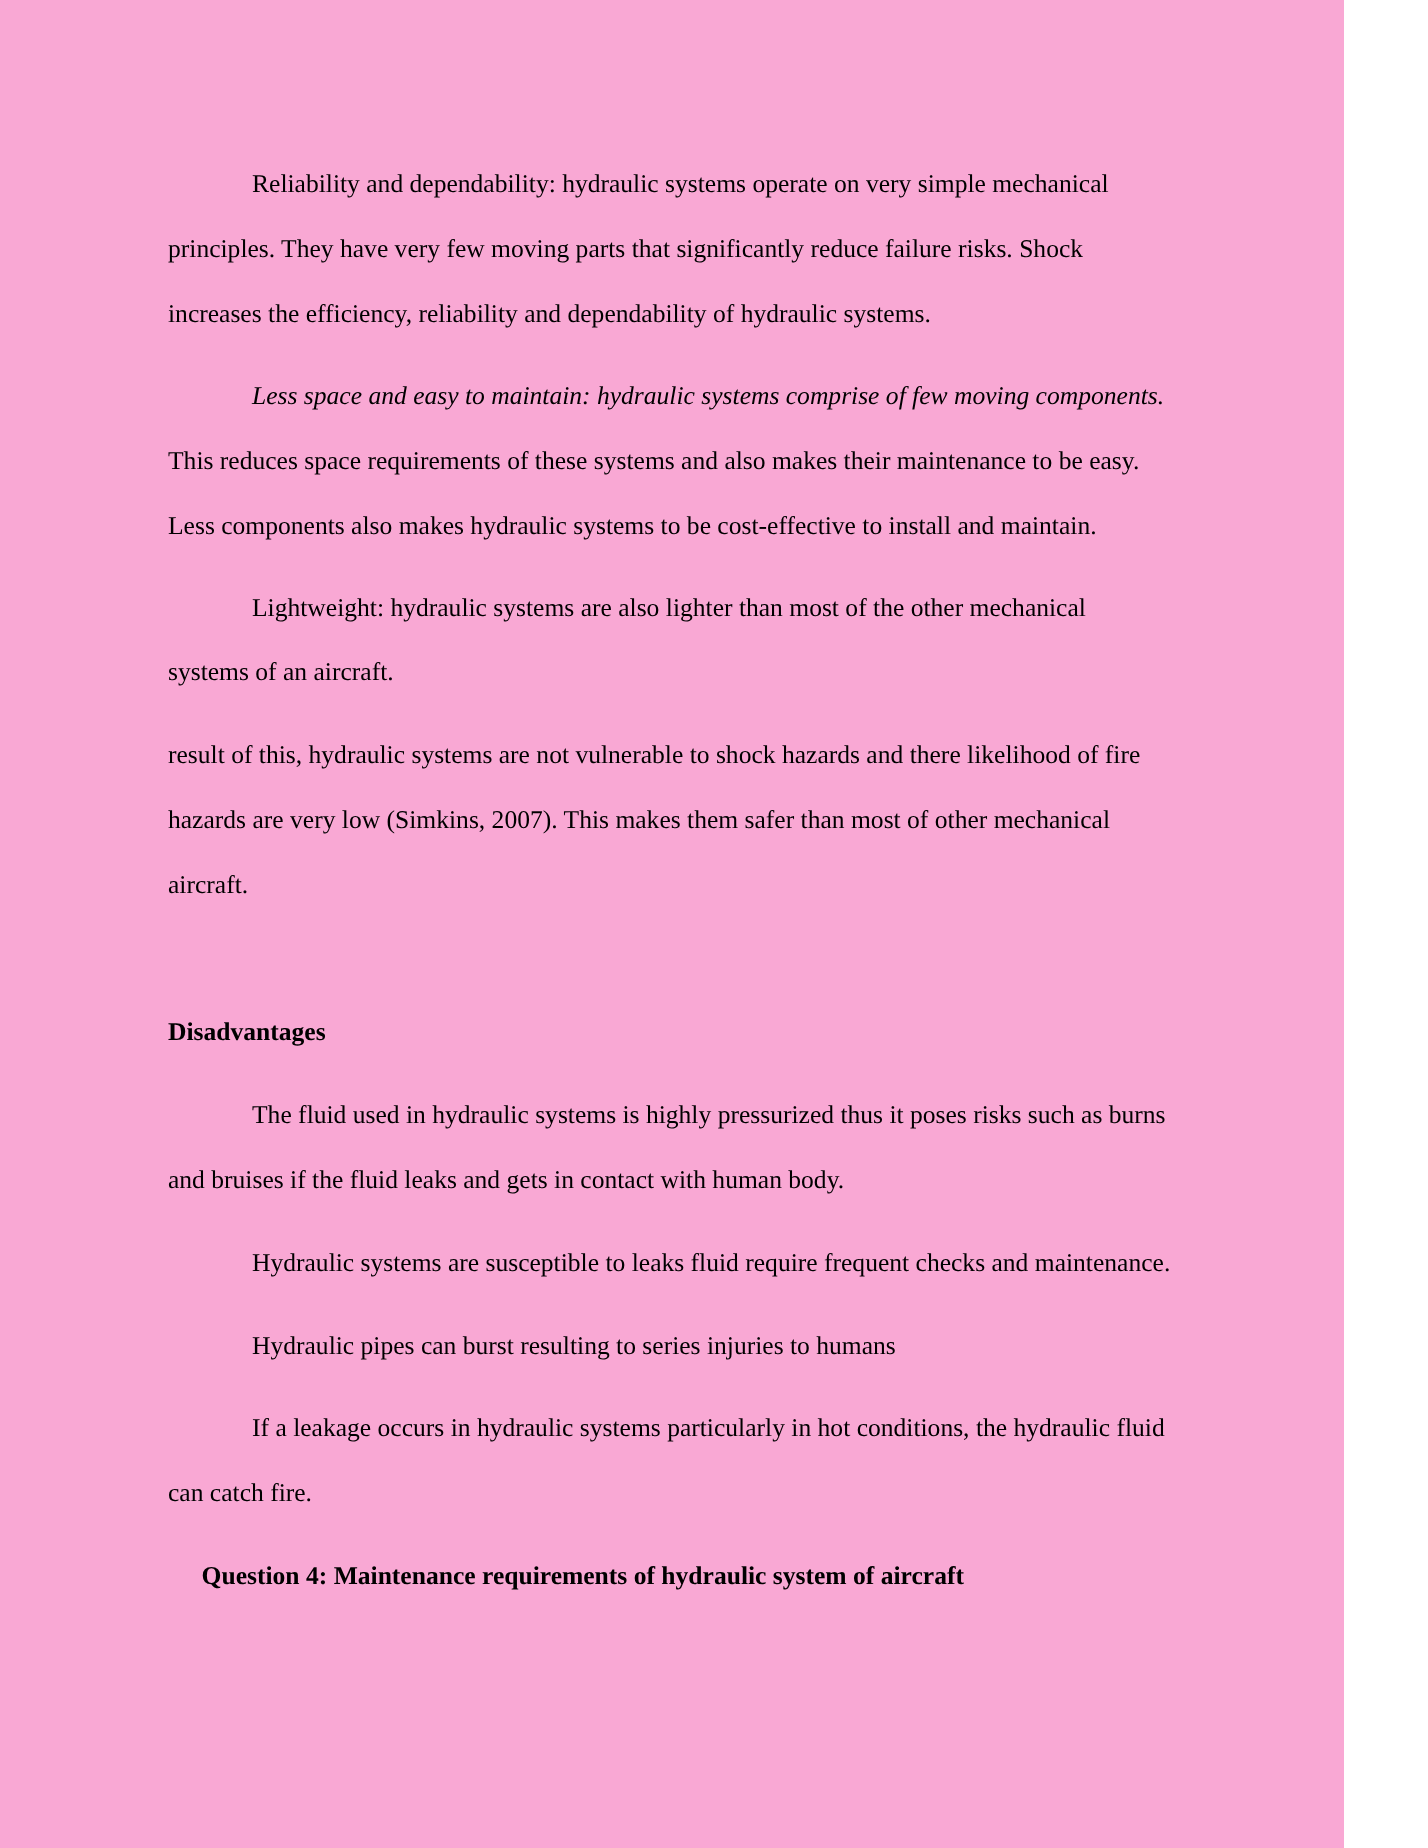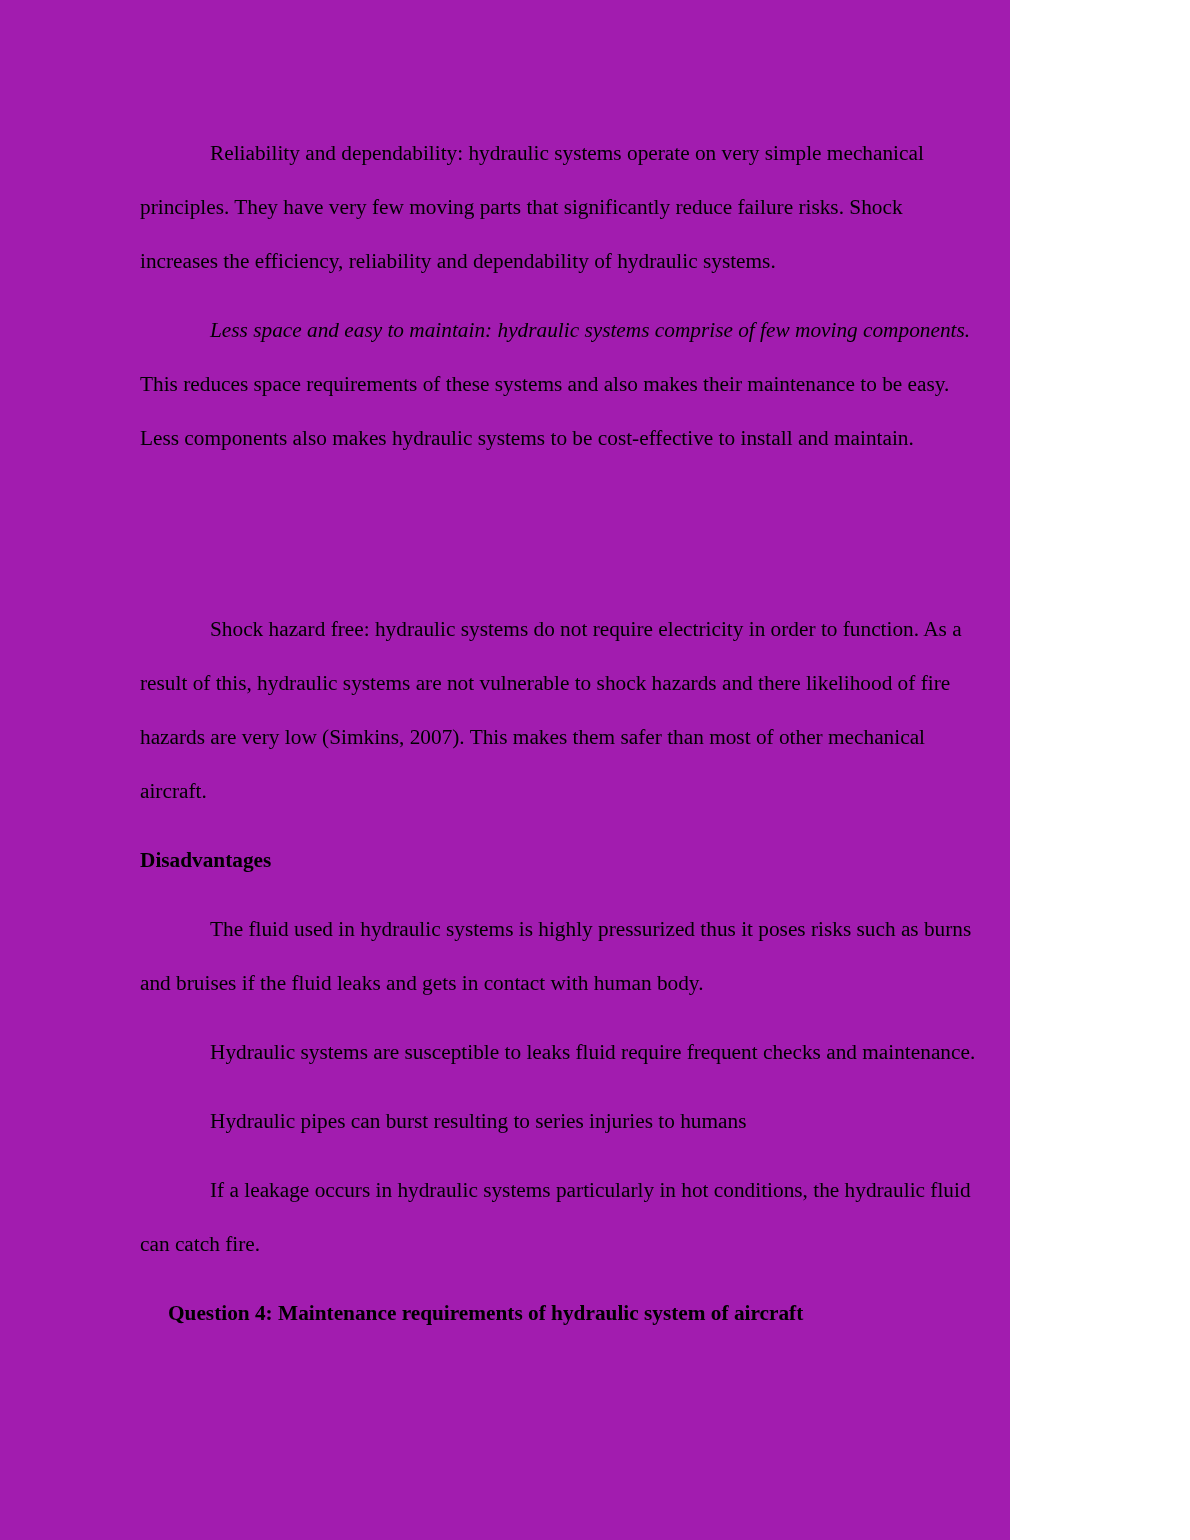--- a/index.html
+++ b/index.html
@@ -12,23 +12,23 @@
       height: 1540px;
       position: relative;
       overflow: hidden;
       font-family: "Liberation Serif", "DejaVu Serif", serif;
       color: #000000;
     }
     .page {
       position: absolute;
       left: 0;
       top: 0;
-      width: 1010px;
+      width: 1120px;
       height: 1540px;
-      background: #a21caf;
+      background: #f9a8d4;
     }
     .block {
       position: absolute;
       left: 140px;
       width: 920px;
       font-size: 21.3px;
       line-height: 54px;
       margin: 0;
       white-space: normal;
     }
@@ -50,23 +50,26 @@
     <span class="line">principles. They have very few moving parts that significantly reduce failure risks. Shock</span>
     <span class="line">increases the efficiency, reliability and dependability of hydraulic systems.</span>
   </div>
 
   <div class="block" style="top:303px;">
     <span class="line" style="padding-left:70px;font-style:italic;">Less space and easy to maintain: hydraulic systems comprise of few moving components.</span>
     <span class="line">This reduces space requirements of these systems and also makes their maintenance to be easy.</span>
     <span class="line">Less components also makes hydraulic systems to be cost-effective to install and maintain.</span>
   </div>
 
+  <div class="block" style="top:479px;">
+    <span class="line" style="padding-left:70px;">Lightweight: hydraulic systems are also lighter than most of the other mechanical</span>
+    <span class="line">systems of an aircraft.</span>
+  </div>
 
   <div class="block" style="top:602px;">
-    <span class="line" style="padding-left:70px;">Shock hazard free: hydraulic systems do not require electricity in order to function. As a</span>
     <span class="line">result of this, hydraulic systems are not vulnerable to shock hazards and there likelihood of fire</span>
     <span class="line">hazards are very low (Simkins, 2007). This makes them safer than most of other mechanical</span>
     <span class="line">aircraft.</span>
   </div>
 
   <div class="block heading" style="top:833px;">
     <span class="line">Disadvantages</span>
   </div>
 
   <div class="block" style="top:902px;">

